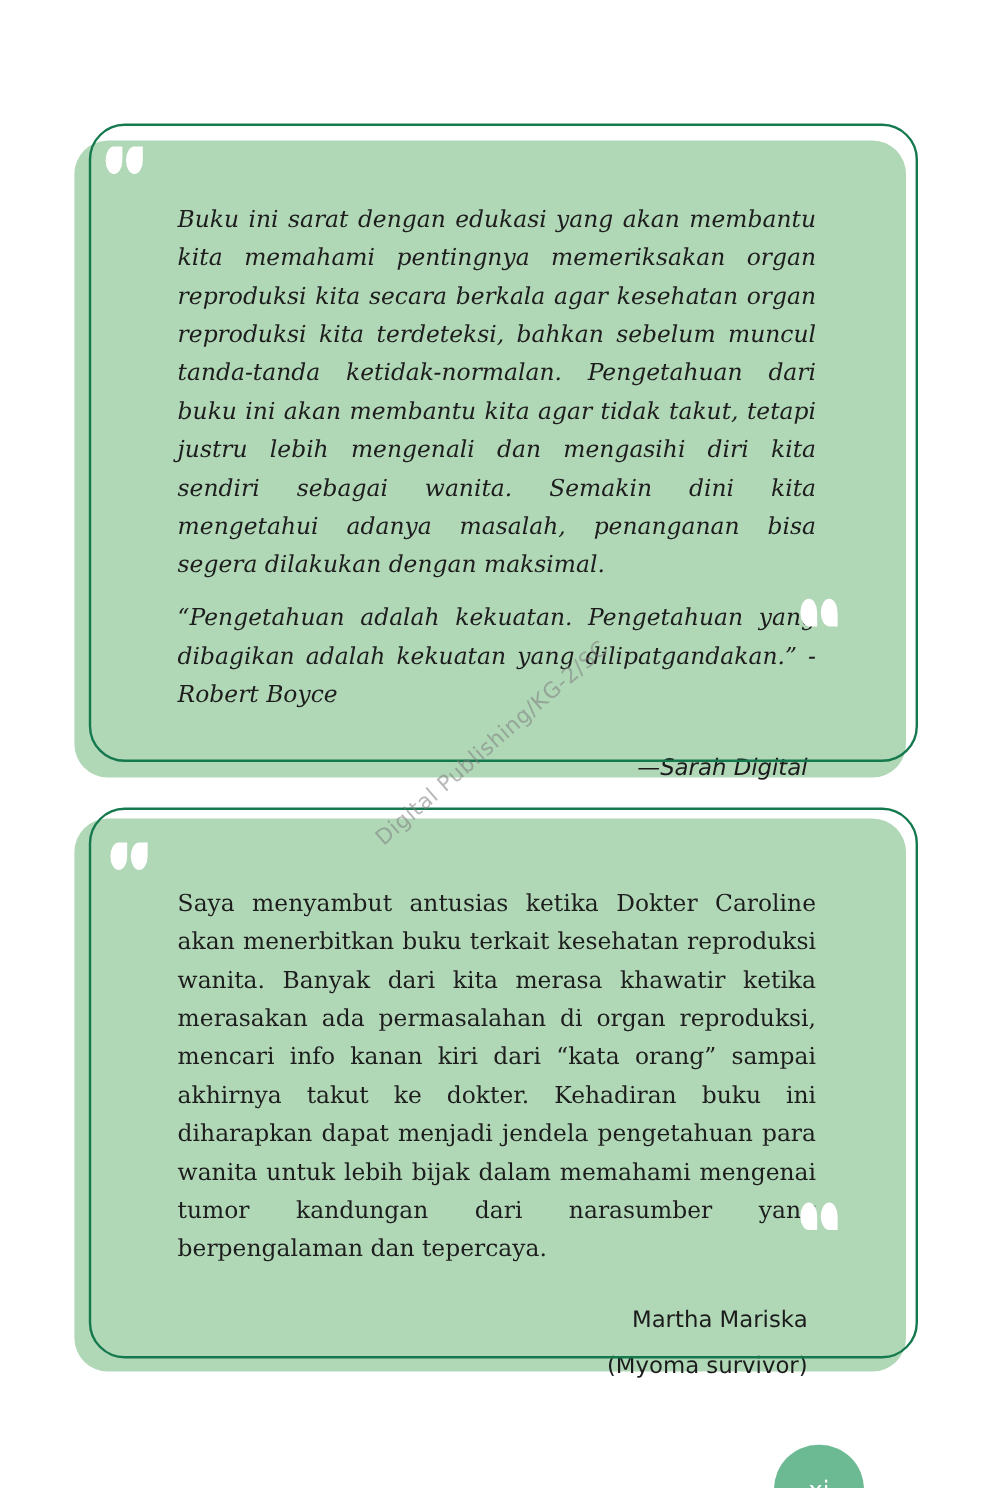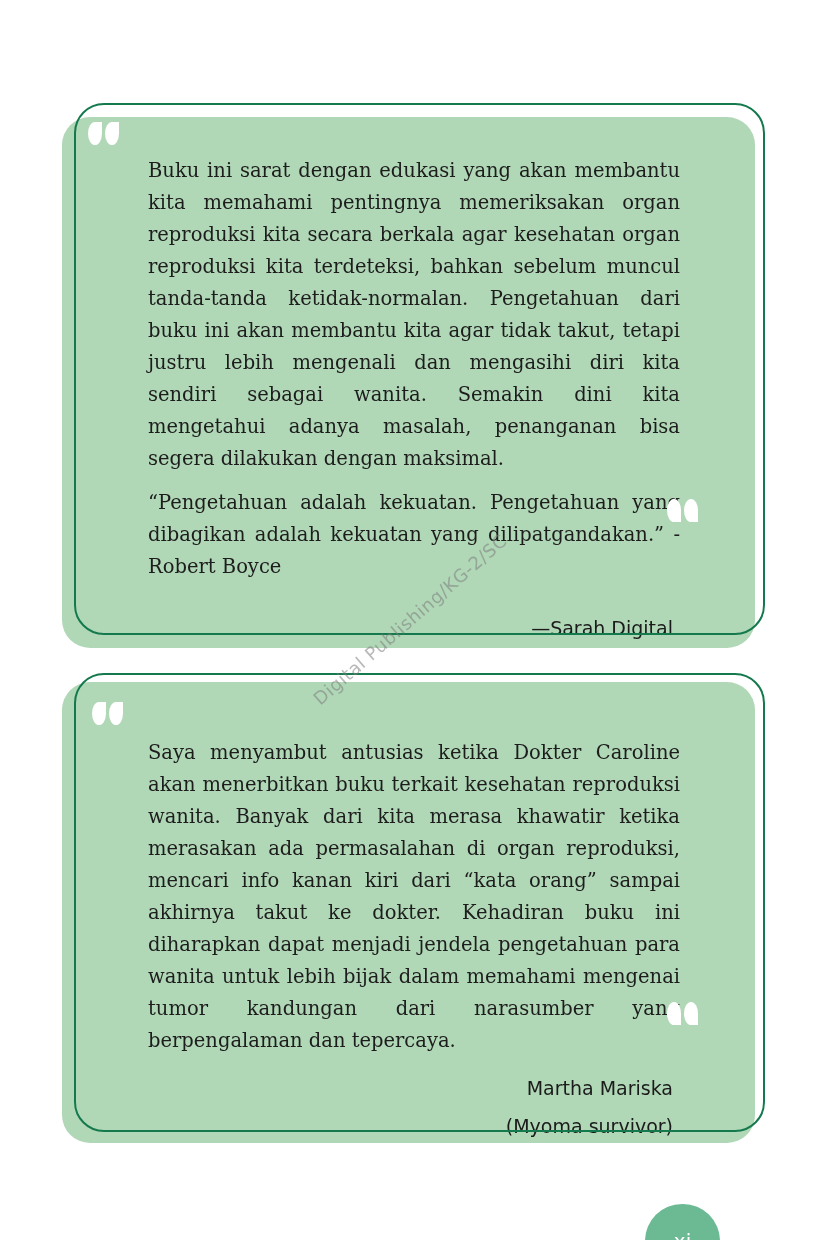--- a/index.html
+++ b/index.html
@@ -29,40 +29,40 @@
   .card1-fill{left:62px;top:117px;width:693px;height:531px;}
   .card1-outline{left:74px;top:103px;width:687px;height:528px;}
   .card2-fill{left:62px;top:682px;width:693px;height:461px;}
   .card2-outline{left:74px;top:673px;width:687px;height:455px;}
 
   .card-content{
     position:absolute;
     left:86px;right:75px;
     color:#1d1d1d;
   }
-  .card1-content{top:38px;}
+  .card1-content{top:50px;font-style:italic;}
   .card2-content{top:55px;}
   .body-par{
     margin:0;
     font-family:"DejaVu Serif", serif;
     font-size:19.5px;
     line-height:32px;
     text-align:justify;
   }
   .body-par + .body-par{margin-top:12px;}
   .attribution{
     text-align:right;
     padding-right:7px;
     font-family:"DejaVu Sans", sans-serif;
     font-size:19px;
     line-height:38px;
     color:#1b1b1b;
   }
   .card1-content .attribution{margin-top:26px;}
-  .card2-content .attribution{margin-top:12px;}
+  .card2-content .attribution{margin-top:24px;}
 
   
   .quote-icon{
     position:absolute;
     display:flex;
     gap:3px;
     z-index:3;
   }
   .qm{width:14px;height:23px;background:#ffffff;}
   .qm-open{border-radius:50% 0 50% 50%;}

